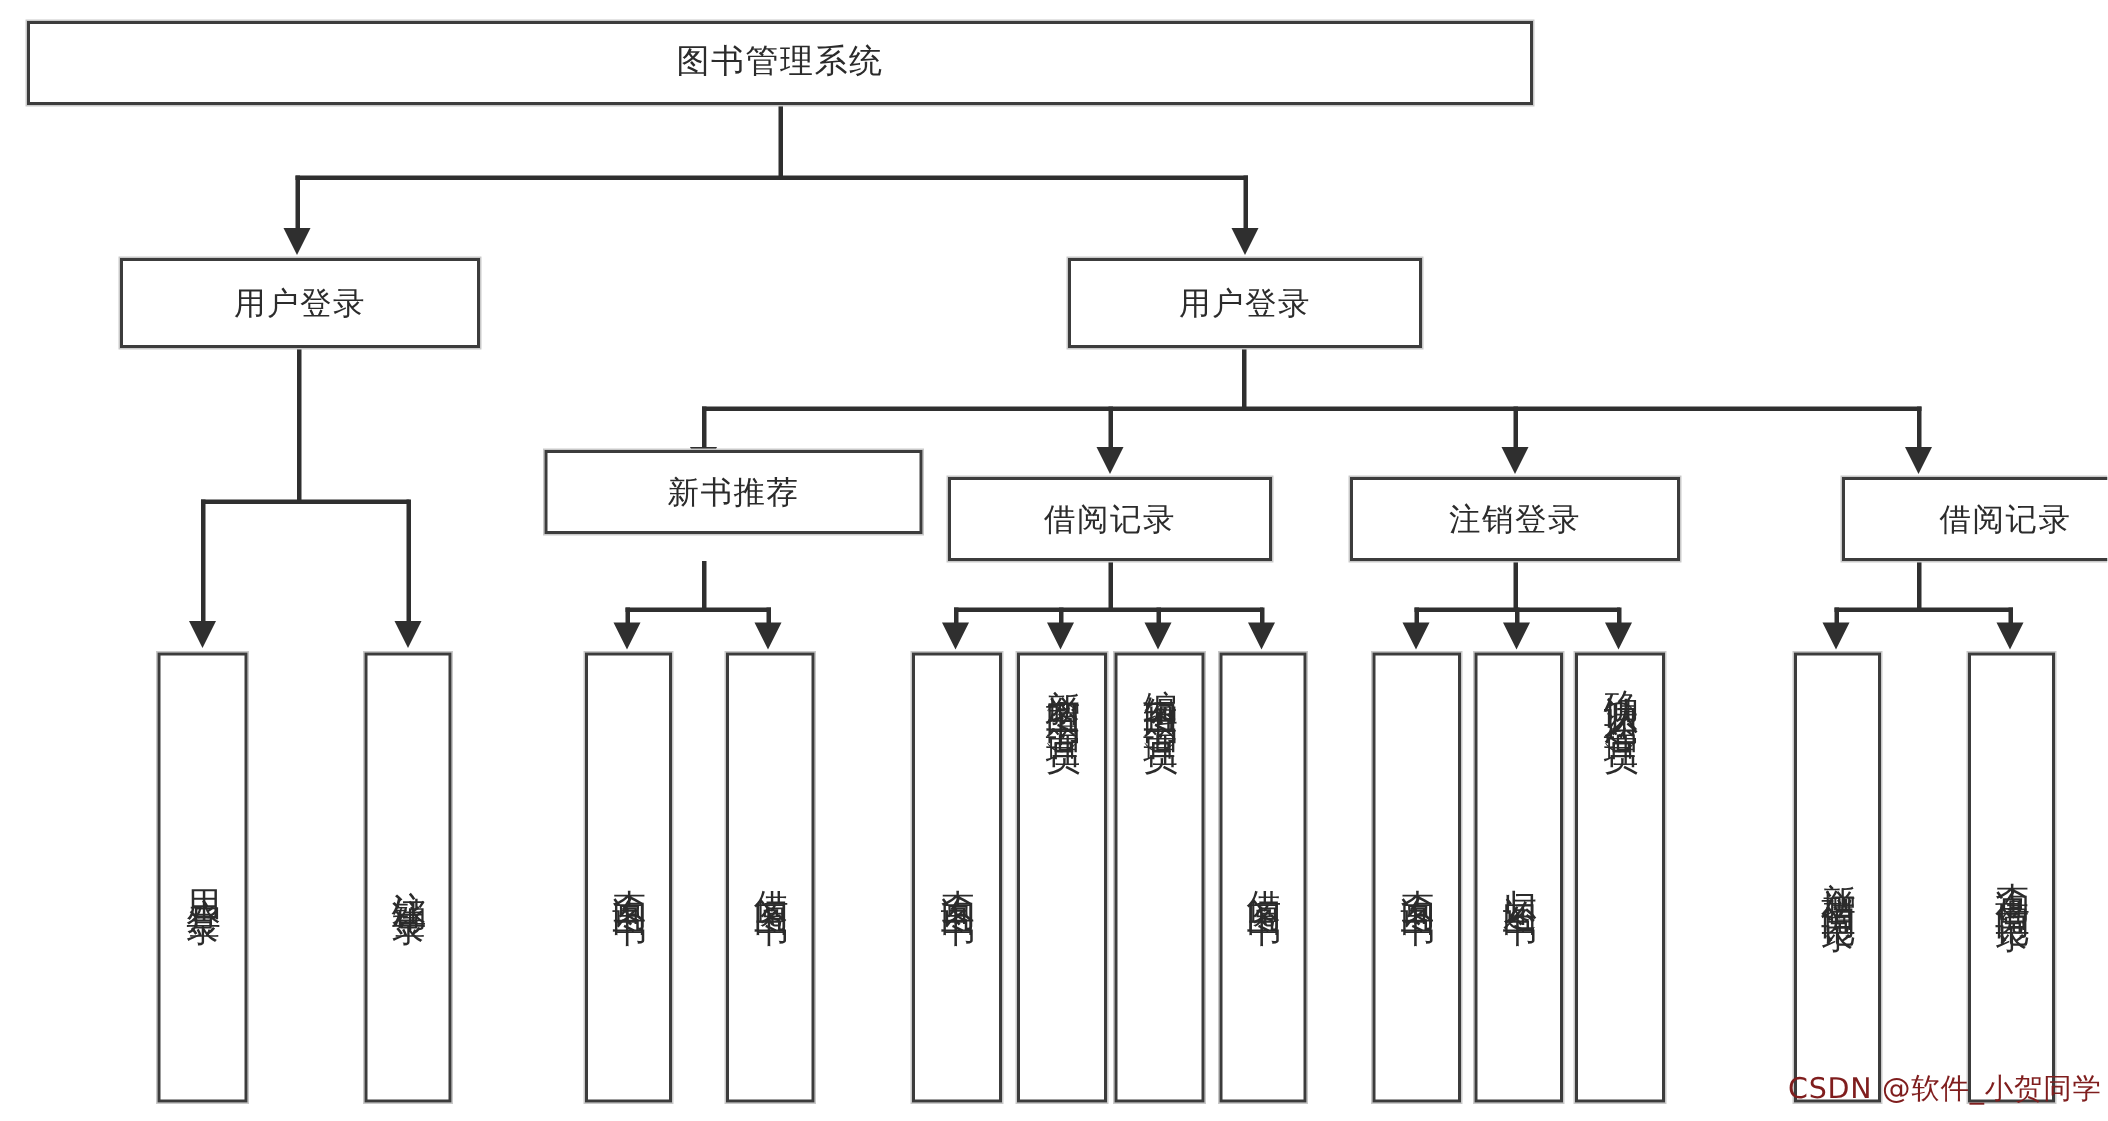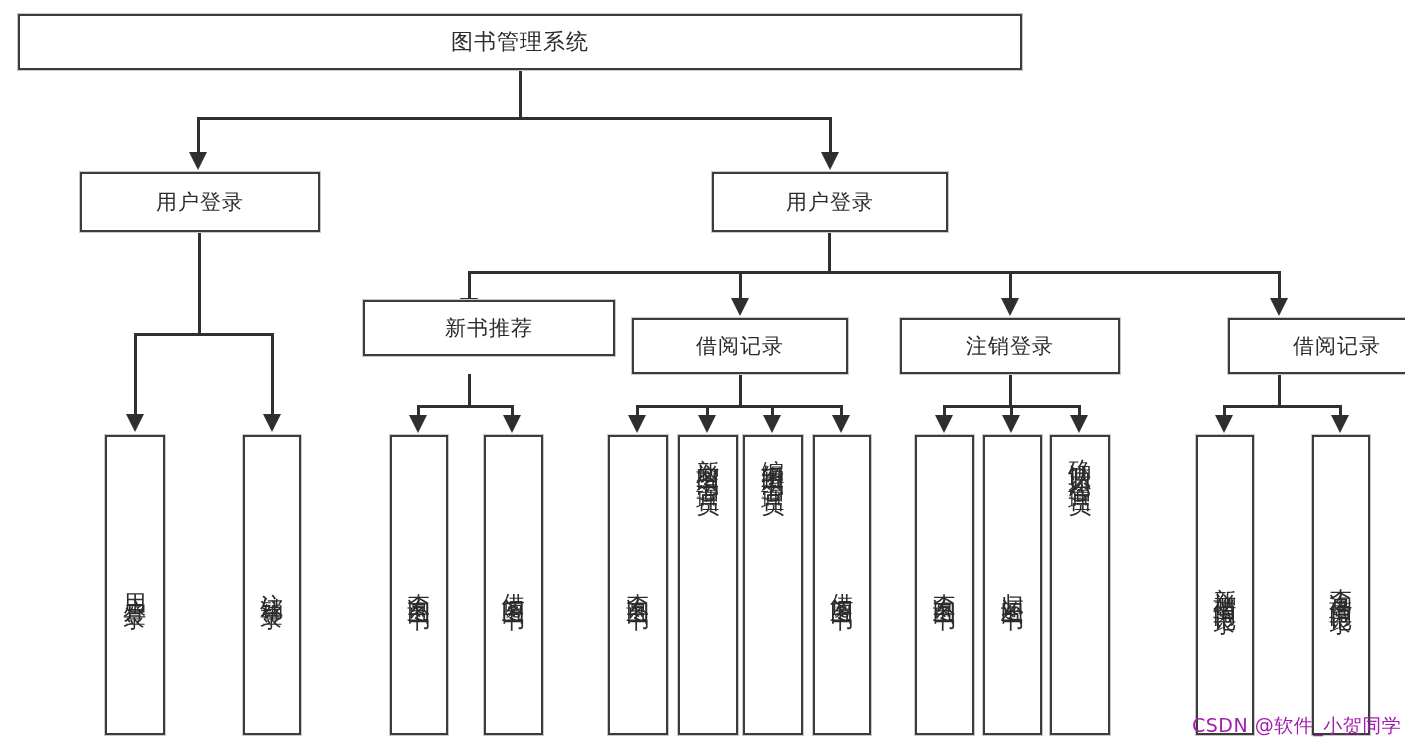--- a/index.html
+++ b/index.html
@@ -73,21 +73,21 @@
     position: absolute;
     width: 0;
     height: 0;
     border-left: 9px solid transparent;
     border-right: 9px solid transparent;
     border-top: 18px solid #2f2f2f;
   }
   
   #watermark {
     position: absolute;
-    color: #a21caf;
+    color: #7f1d1d;
     font-size: 19px;
     white-space: nowrap;
     letter-spacing: 0.5px;
   }
 </style>
 </head>
 <body>
 
 <div id="canvas">
 

